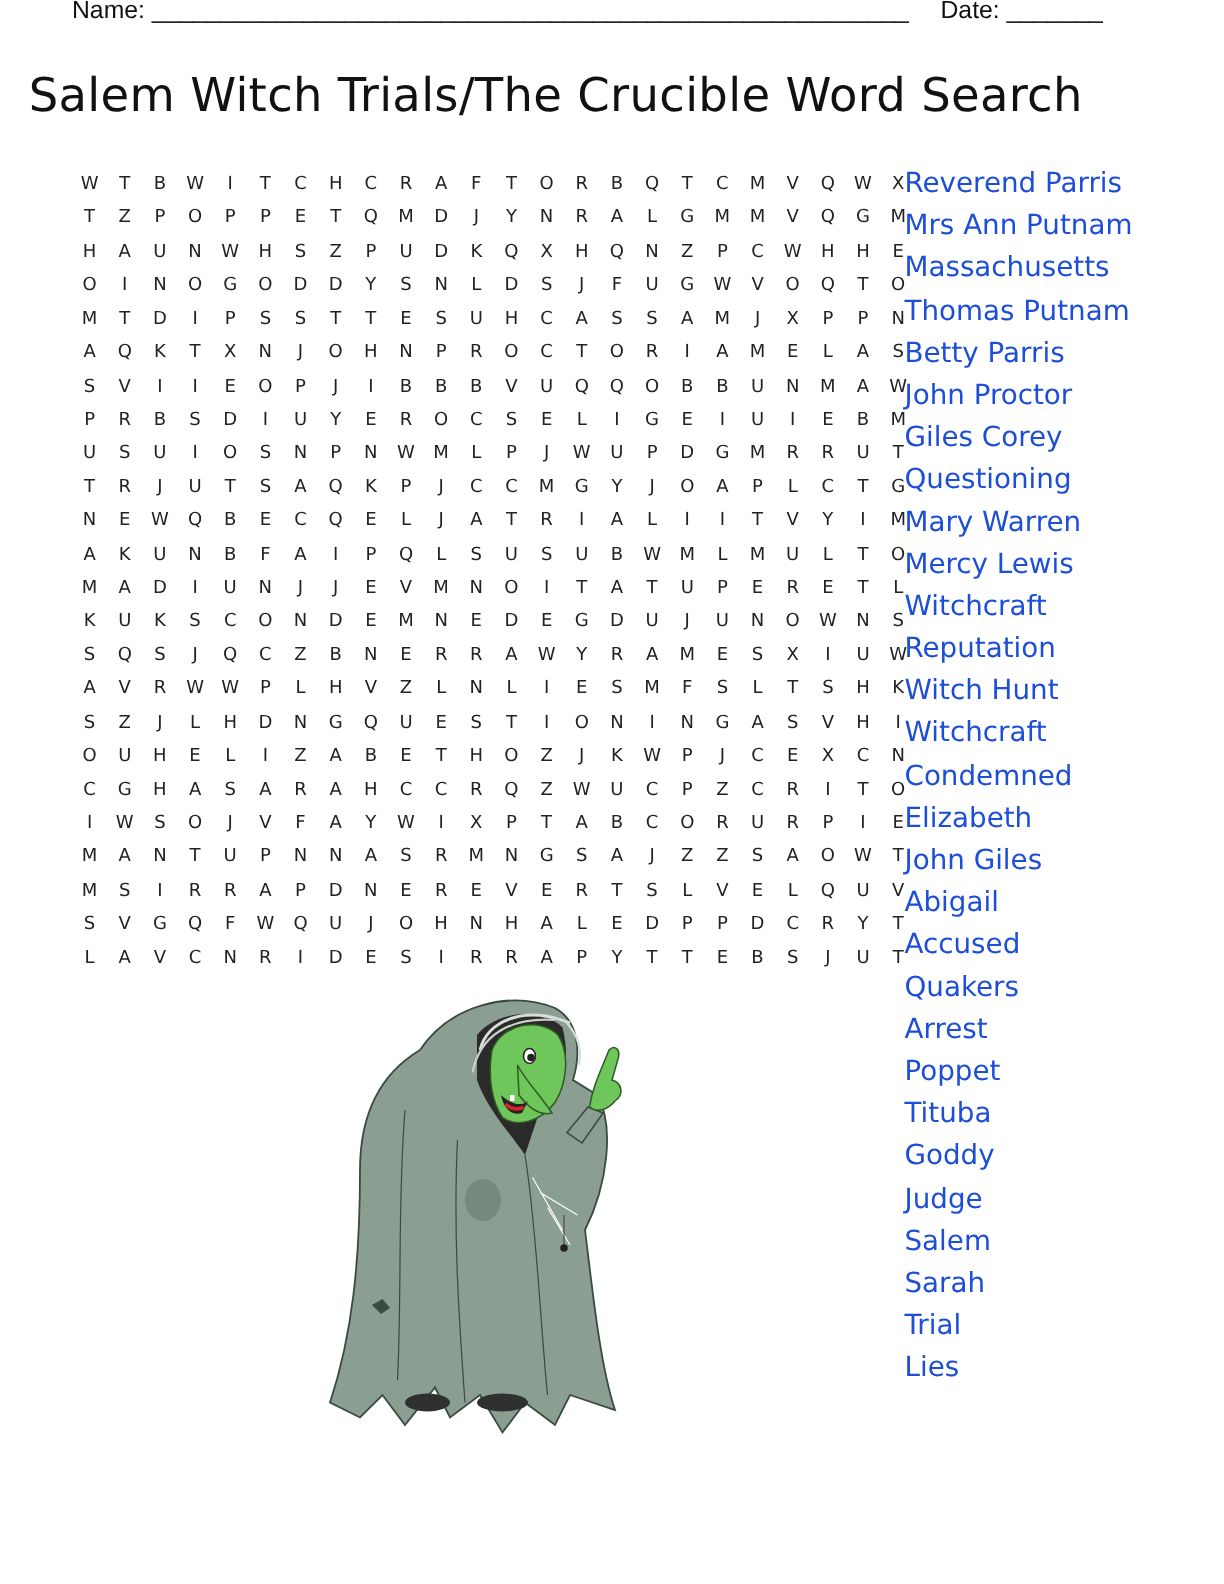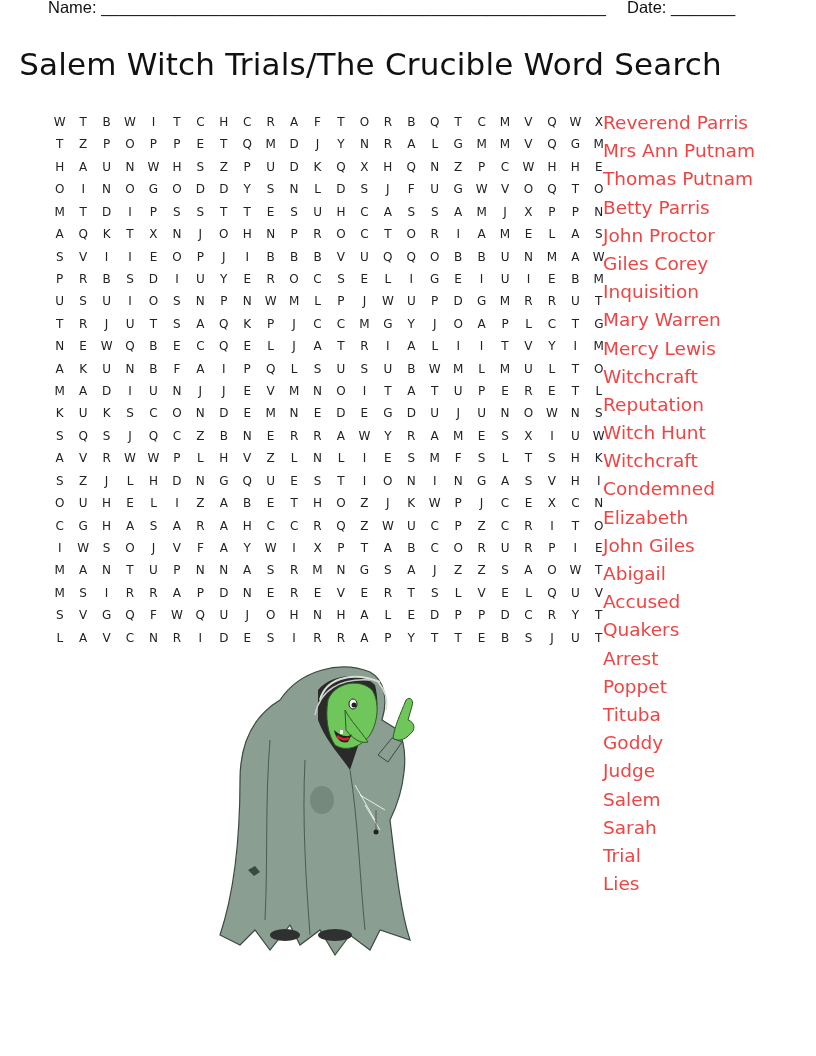--- a/index.html
+++ b/index.html
@@ -4,21 +4,21 @@
 <style>
   html, body { margin: 0; padding: 0; background: #ffffff; }
   body { width: 816px; height: 1056px; position: relative; overflow: hidden; color: #111; }
   .header-line { position: absolute; top: -2px; left: 48px; font-family: "Liberation Sans", sans-serif; font-size: 16.5px; color: #111; white-space: pre; }
   .date-line { position: absolute; top: -2px; left: 627px; font-family: "Liberation Sans", sans-serif; font-size: 16.5px; color: #111; white-space: pre; }
   .title { position: absolute; top: 46px; left: 0; width: 741px; text-align: center; font-family: "DejaVu Sans", sans-serif; font-size: 31px; letter-spacing: 0.2px; color: #111; }
   .grid { position: absolute; left: 48px; top: 111px; }
   .grid-row { height: 22.43px; display: flex; }
   .cell { width: 23.45px; text-align: center; font-family: "DejaVu Sans", sans-serif; font-size: 12px; line-height: 22px; color: #222; }
   .wordlist { position: absolute; left: 603px; top: 110px; }
-  .word { font-family: "DejaVu Sans", sans-serif; font-size: 18.5px; height: 28.2px; line-height: 26px; color: #ef4444; white-space: nowrap; }
+  .word { font-family: "DejaVu Sans", sans-serif; font-size: 18.5px; height: 28.2px; line-height: 26px; color: #1d4ed8; white-space: nowrap; }
   .witch { position: absolute; left: 210px; top: 660px; width: 220px; height: 300px; }
 </style>
 </head>
 <body>
 
 <div class="header-line">Name: _______________________________________________________</div>
 <div class="date-line">Date: _______</div>
 
 <div class="title">Salem Witch Trials/The Crucible Word Search</div>
 
@@ -645,25 +645,26 @@
       <span class="cell">S</span>
       <span class="cell">J</span>
       <span class="cell">U</span>
       <span class="cell">T</span>
     </div>
   </div>
 
 <div class="wordlist" id="wordlist">
     <div class="word">Reverend Parris</div>
     <div class="word">Mrs Ann Putnam</div>
+    <div class="word">Massachusetts</div>
     <div class="word">Thomas Putnam</div>
     <div class="word">Betty Parris</div>
     <div class="word">John Proctor</div>
     <div class="word">Giles Corey</div>
-    <div class="word">Inquisition</div>
+    <div class="word">Questioning</div>
     <div class="word">Mary Warren</div>
     <div class="word">Mercy Lewis</div>
     <div class="word">Witchcraft</div>
     <div class="word">Reputation</div>
     <div class="word">Witch Hunt</div>
     <div class="word">Witchcraft</div>
     <div class="word">Condemned</div>
     <div class="word">Elizabeth</div>
     <div class="word">John Giles</div>
     <div class="word">Abigail</div>

